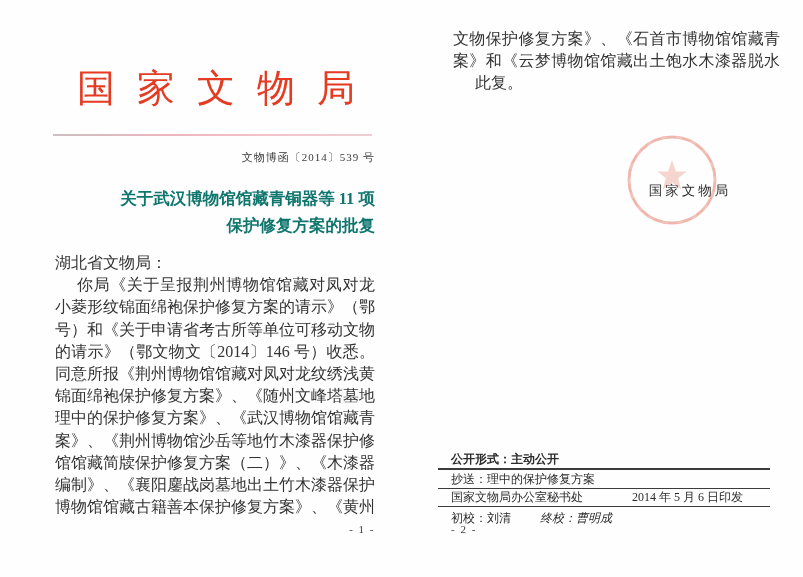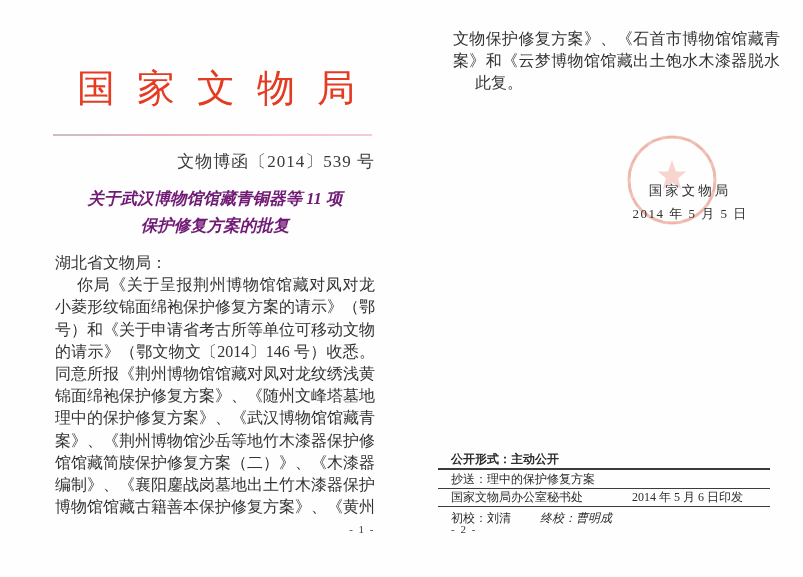--- a/index.html
+++ b/index.html
@@ -17,25 +17,25 @@
     letter-spacing:22px;text-indent:22px;
     color:#e43b22;white-space:nowrap;overflow:visible;
   }
   .masthead-rule{
     position:absolute;left:53px;top:134px;width:319px;height:2px;
     background:linear-gradient(90deg,#c2b3b6 0%,#e9a8b4 35%,#f2b9c4 70%,#eec4cb 100%);
     opacity:.85;
   }
   .doc-number{
     position:absolute;left:55px;top:150px;width:320px;
-    text-align:right;font-size:17px;letter-spacing:1px;color:#3a3a3a;
+    text-align:right;font-size:11px;letter-spacing:1px;color:#3a3a3a;
   }
   .doc-title{
     position:absolute;left:55px;top:185px;width:320px;
-    text-align:center;font-weight:bold;font-size:16.5px;line-height:27px;color:#701a75;font-style:italic;
+    text-align:right;font-weight:bold;font-size:16.5px;line-height:27px;color:#0f766e;
   }
   .body-block{position:absolute;font-size:16px;color:#333;}
   .body-1{left:55px;top:252px;width:320px;}
   .body-2{left:453px;top:28px;width:327px;}
   .bl{height:22.2px;line-height:22.2px;overflow:hidden;}
   .jl{text-align:justify;text-align-last:justify;}
   .ind{text-indent:22px;}
   .pagenum{position:absolute;font-size:11px;letter-spacing:1.5px;color:#3a3a3a;}
   .pagenum-1{left:55px;top:523px;width:320px;text-align:right;}
   .pagenum-2{left:451px;top:523px;}
@@ -98,21 +98,20 @@
   </div>
 
   <svg class="seal" width="94" height="94" viewBox="0 0 94 94">
     <circle cx="47" cy="47" r="43" fill="none" stroke="#dd6a52" stroke-width="3" opacity="0.40"></circle>
     <circle cx="47" cy="47" r="43" fill="none" stroke="#e89a88" stroke-width="2" stroke-dasharray="9 6" opacity="0.35" transform="rotate(23 47 47)"></circle>
     <polygon points="47,27 50.9,38.6 61.4,38.6 53.1,45.3 56.2,56.4 47,49.6 37.8,56.4 40.9,45.3 32.6,38.6 43.1,38.6" fill="#dd6a52" opacity="0.28"></polygon>
   </svg>
 
   <div class="signer-block">
     <div class="signer-name">国家文物局</div>
-    <div class="signer-date">2014 年 5 月 5 日</div>
   </div>
 
   <div class="footer">
     <div class="f-row f-r1">公开形式：主动公开</div>
     <div class="f-rule"></div>
     <div class="f-row f-r2">抄送：理中的保护修复方案</div>
     <div class="f-rule f-rule-thin"></div>
     <div class="f-row f-r3">
       <span>国家文物局办公室秘书处</span>
       <span>2014 年 5 月 6 日印发</span>

